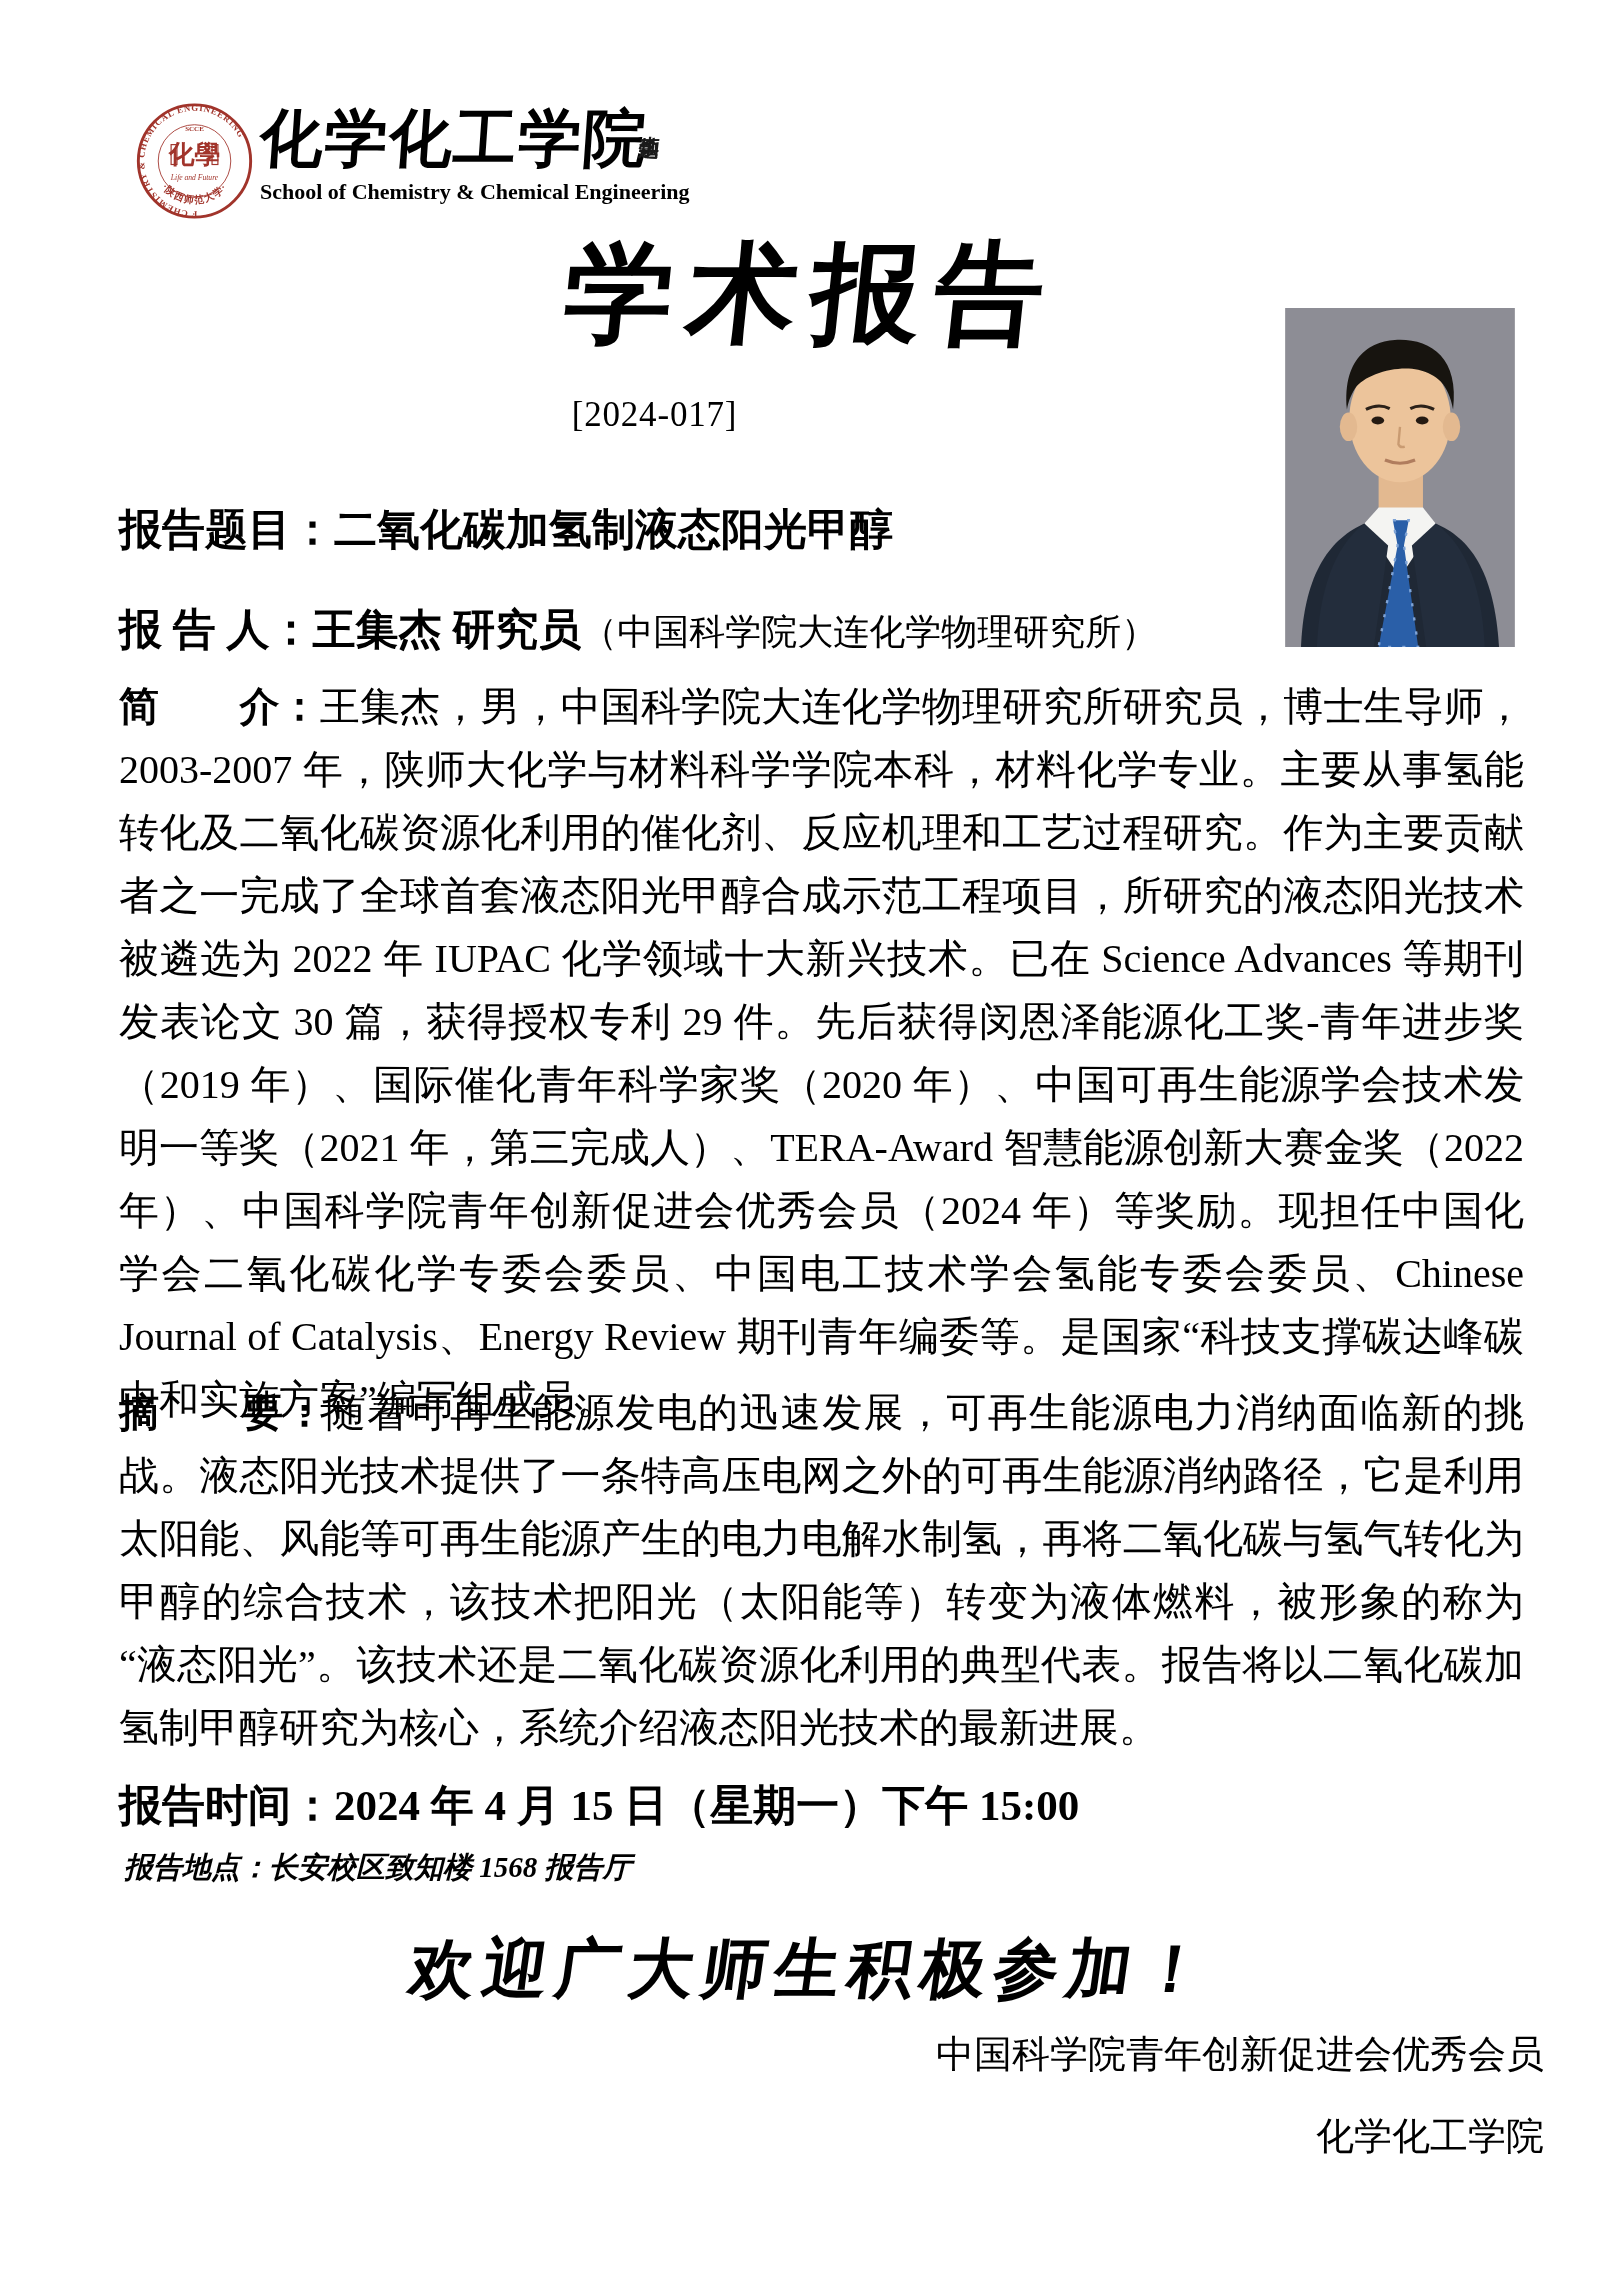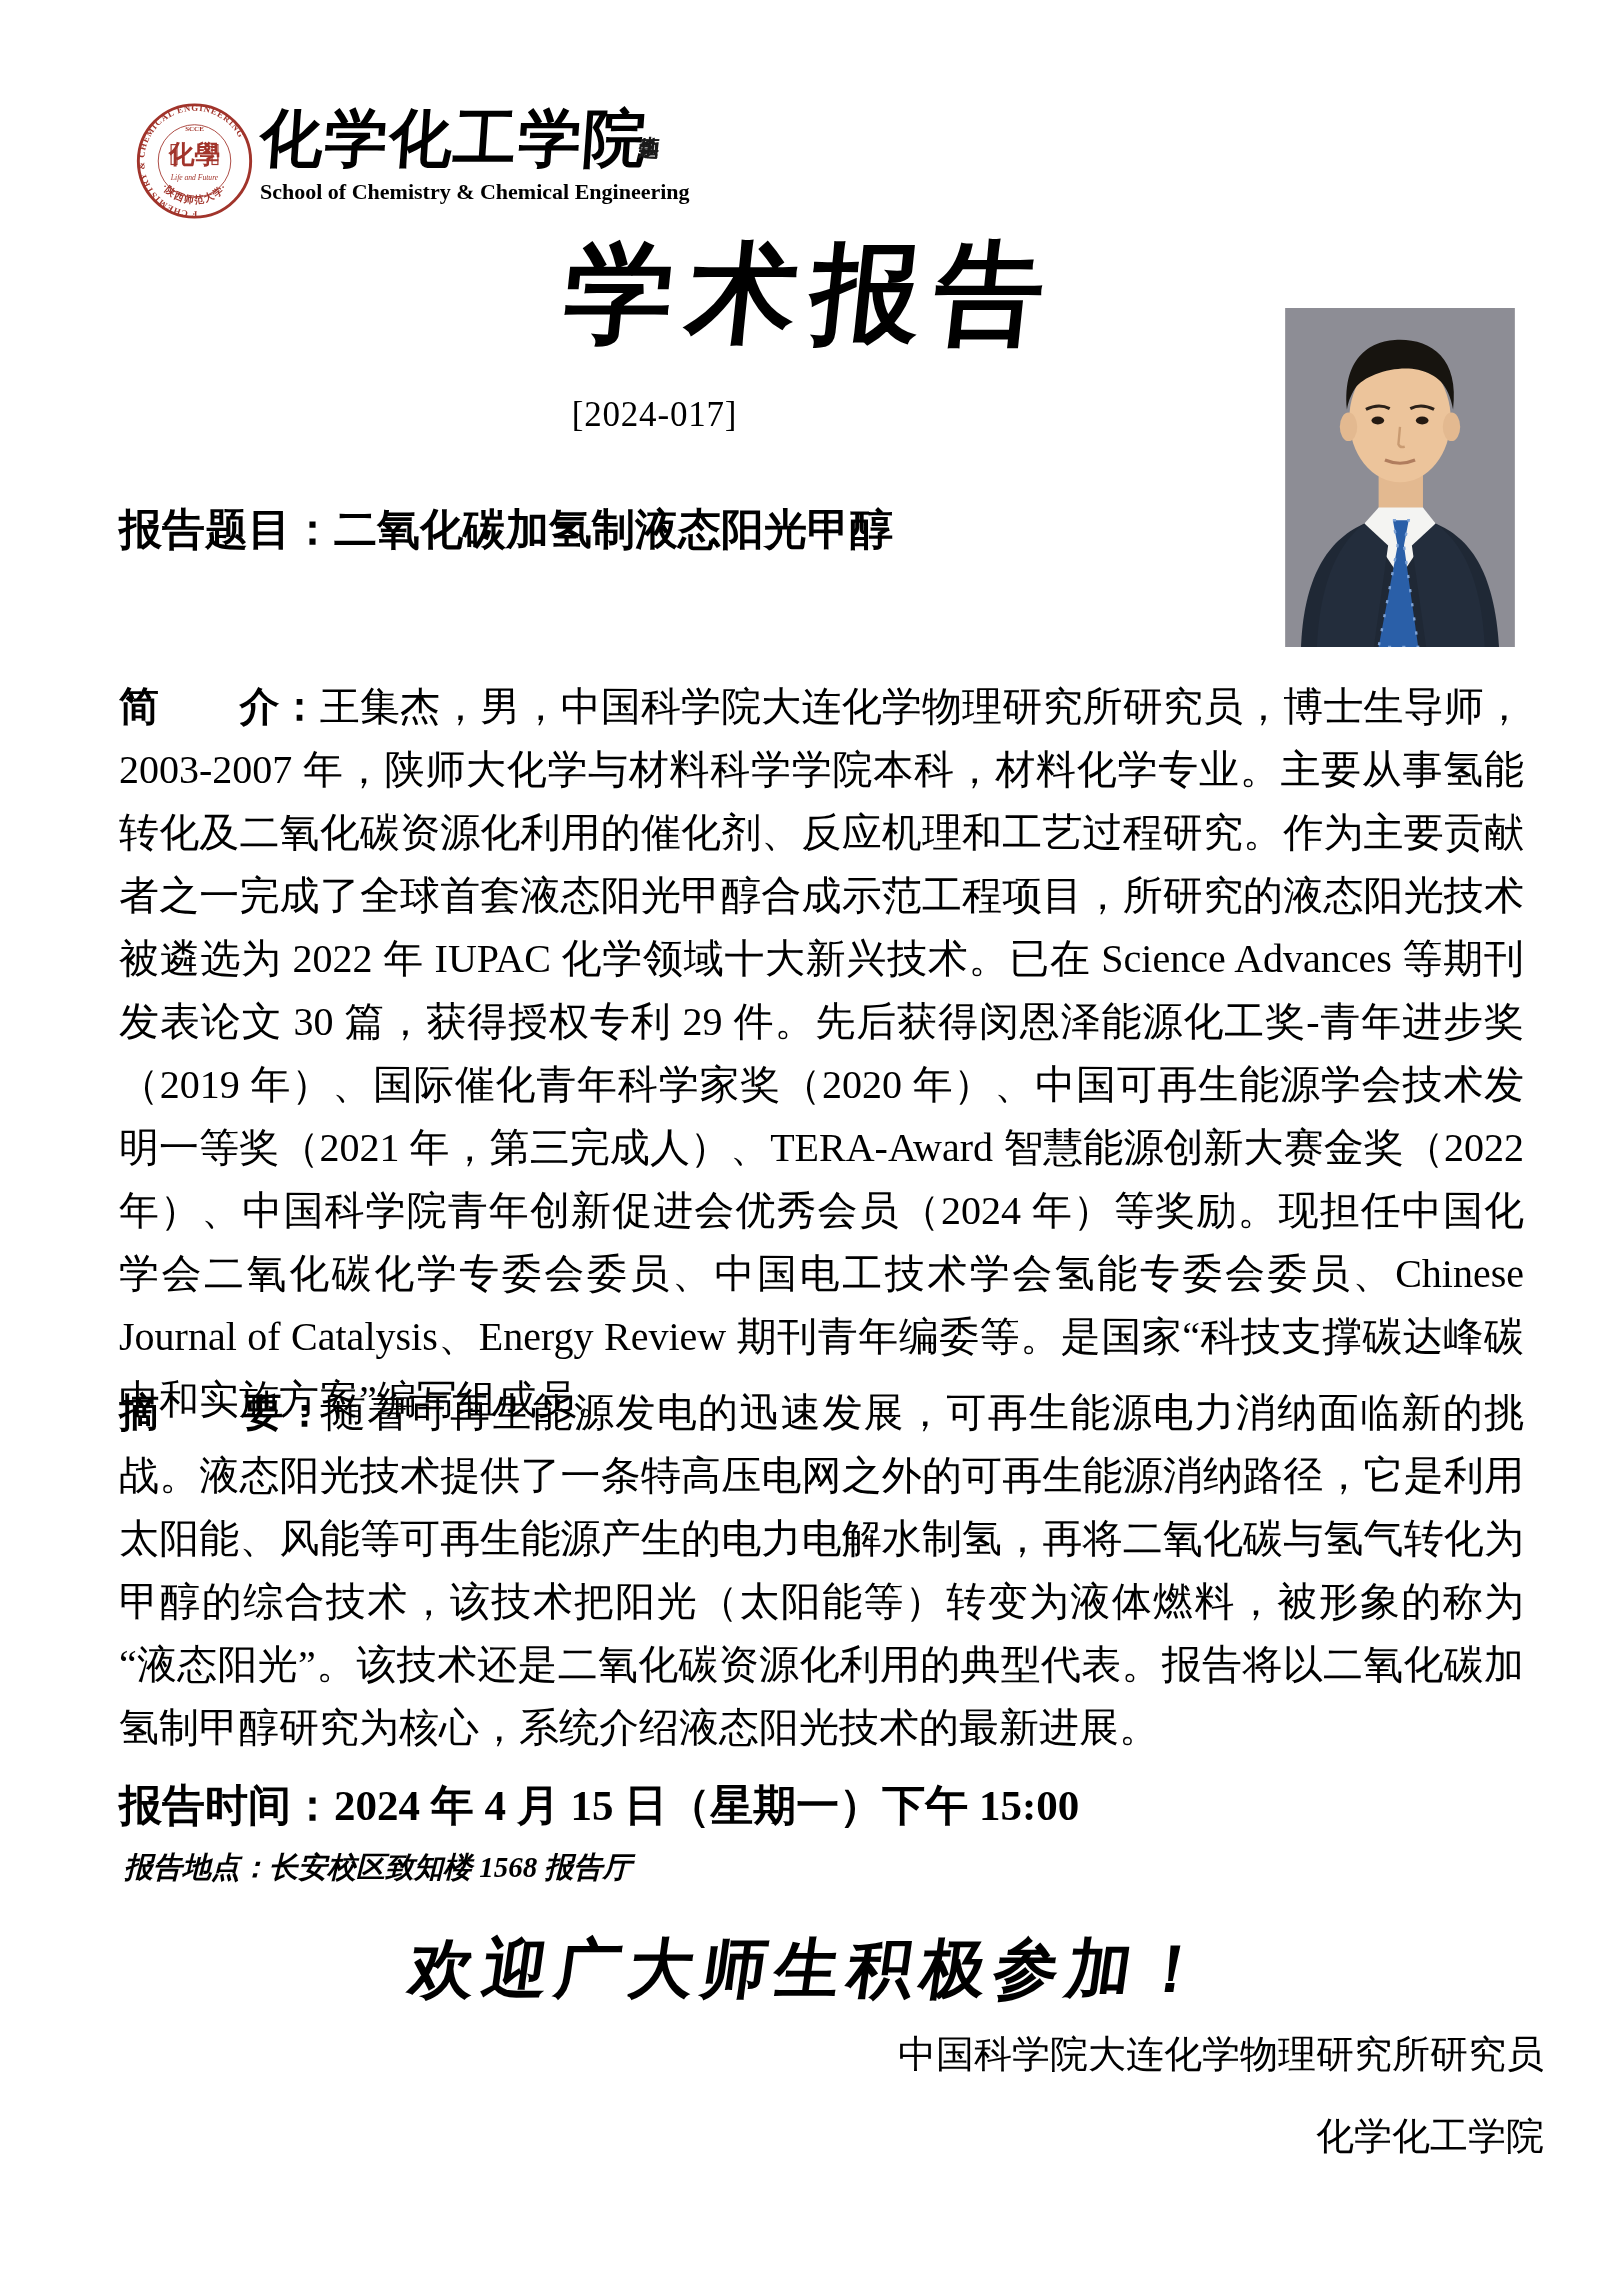--- a/index.html
+++ b/index.html
@@ -121,29 +121,30 @@
       <ellipse cx="117" cy="142" rx="8" ry="5" fill="#241a12"></ellipse>
       <ellipse cx="173" cy="142" rx="8" ry="5" fill="#241a12"></ellipse>
 
       <path d="M 145,150 L 143,172 Q 145,177 151,175" stroke="#c99b72" stroke-width="3" fill="none"></path>
       <path d="M 126,192 Q 145,200 164,192" stroke="#b07d5e" stroke-width="4" fill="none"></path>
     </svg>
   </div>
 
   <div class="line-topic"><b>报告题目：</b><span>二氧化碳加氢制液态阳光甲醇</span></div>
 
+  <div class="line-speaker"><b>报 告 人：</b><b>王集杰 研究员</b><span class="affil">（中国科学院大连化学物理研究所）</span></div>
 
   <div class="para bio-para"><b class="lbl">简　　介：</b><span>王集杰，男，中国科学院大连化学物理研究所研究员，博士生导师，2003-2007 年，陕师大化学与材料科学学院本科，材料化学专业。主要从事氢能转化及二氧化碳资源化利用的催化剂、反应机理和工艺过程研究。作为主要贡献者之一完成了全球首套液态阳光甲醇合成示范工程项目，所研究的液态阳光技术被遴选为 2022 年 IUPAC 化学领域十大新兴技术。已在 Science Advances 等期刊发表论文 30 篇，获得授权专利 29 件。先后获得闵恩泽能源化工奖-青年进步奖（2019 年）、国际催化青年科学家奖（2020 年）、中国可再生能源学会技术发明一等奖（2021 年，第三完成人）、TERA-Award 智慧能源创新大赛金奖（2022 年）、中国科学院青年创新促进会优秀会员（2024 年）等奖励。现担任中国化学会二氧化碳化学专委会委员、中国电工技术学会氢能专委会委员、Chinese Journal of Catalysis、Energy Review 期刊青年编委等。是国家“科技支撑碳达峰碳中和实施方案”编写组成员。</span></div>
 
   <div class="para abs-para"><b class="lbl">摘　　要：</b><span>随着可再生能源发电的迅速发展，可再生能源电力消纳面临新的挑战。液态阳光技术提供了一条特高压电网之外的可再生能源消纳路径，它是利用太阳能、风能等可再生能源产生的电力电解水制氢，再将二氧化碳与氢气转化为甲醇的综合技术，该技术把阳光（太阳能等）转变为液体燃料，被形象的称为“液态阳光”。该技术还是二氧化碳资源化利用的典型代表。报告将以二氧化碳加氢制甲醇研究为核心，系统介绍液态阳光技术的最新进展。</span></div>
 
   <div class="line-time"><b>报告时间：</b><b>2024 年 4 月 15 日（星期一）下午 15:00</b></div>
   <div class="line-venue"><b>报告地点：</b><b>长安校区致知楼 1568 报告厅</b></div>
 
   <div class="welcome">欢迎广大师生积极参加！</div>
 
   <div class="footer">
-    <div>中国科学院大连化学物理研究所研究员</div>
+    <div>中国科学院青年创新促进会优秀会员</div>
     <div>化学化工学院</div>
   </div>
 
 </div>
 
 
 </body></html>

